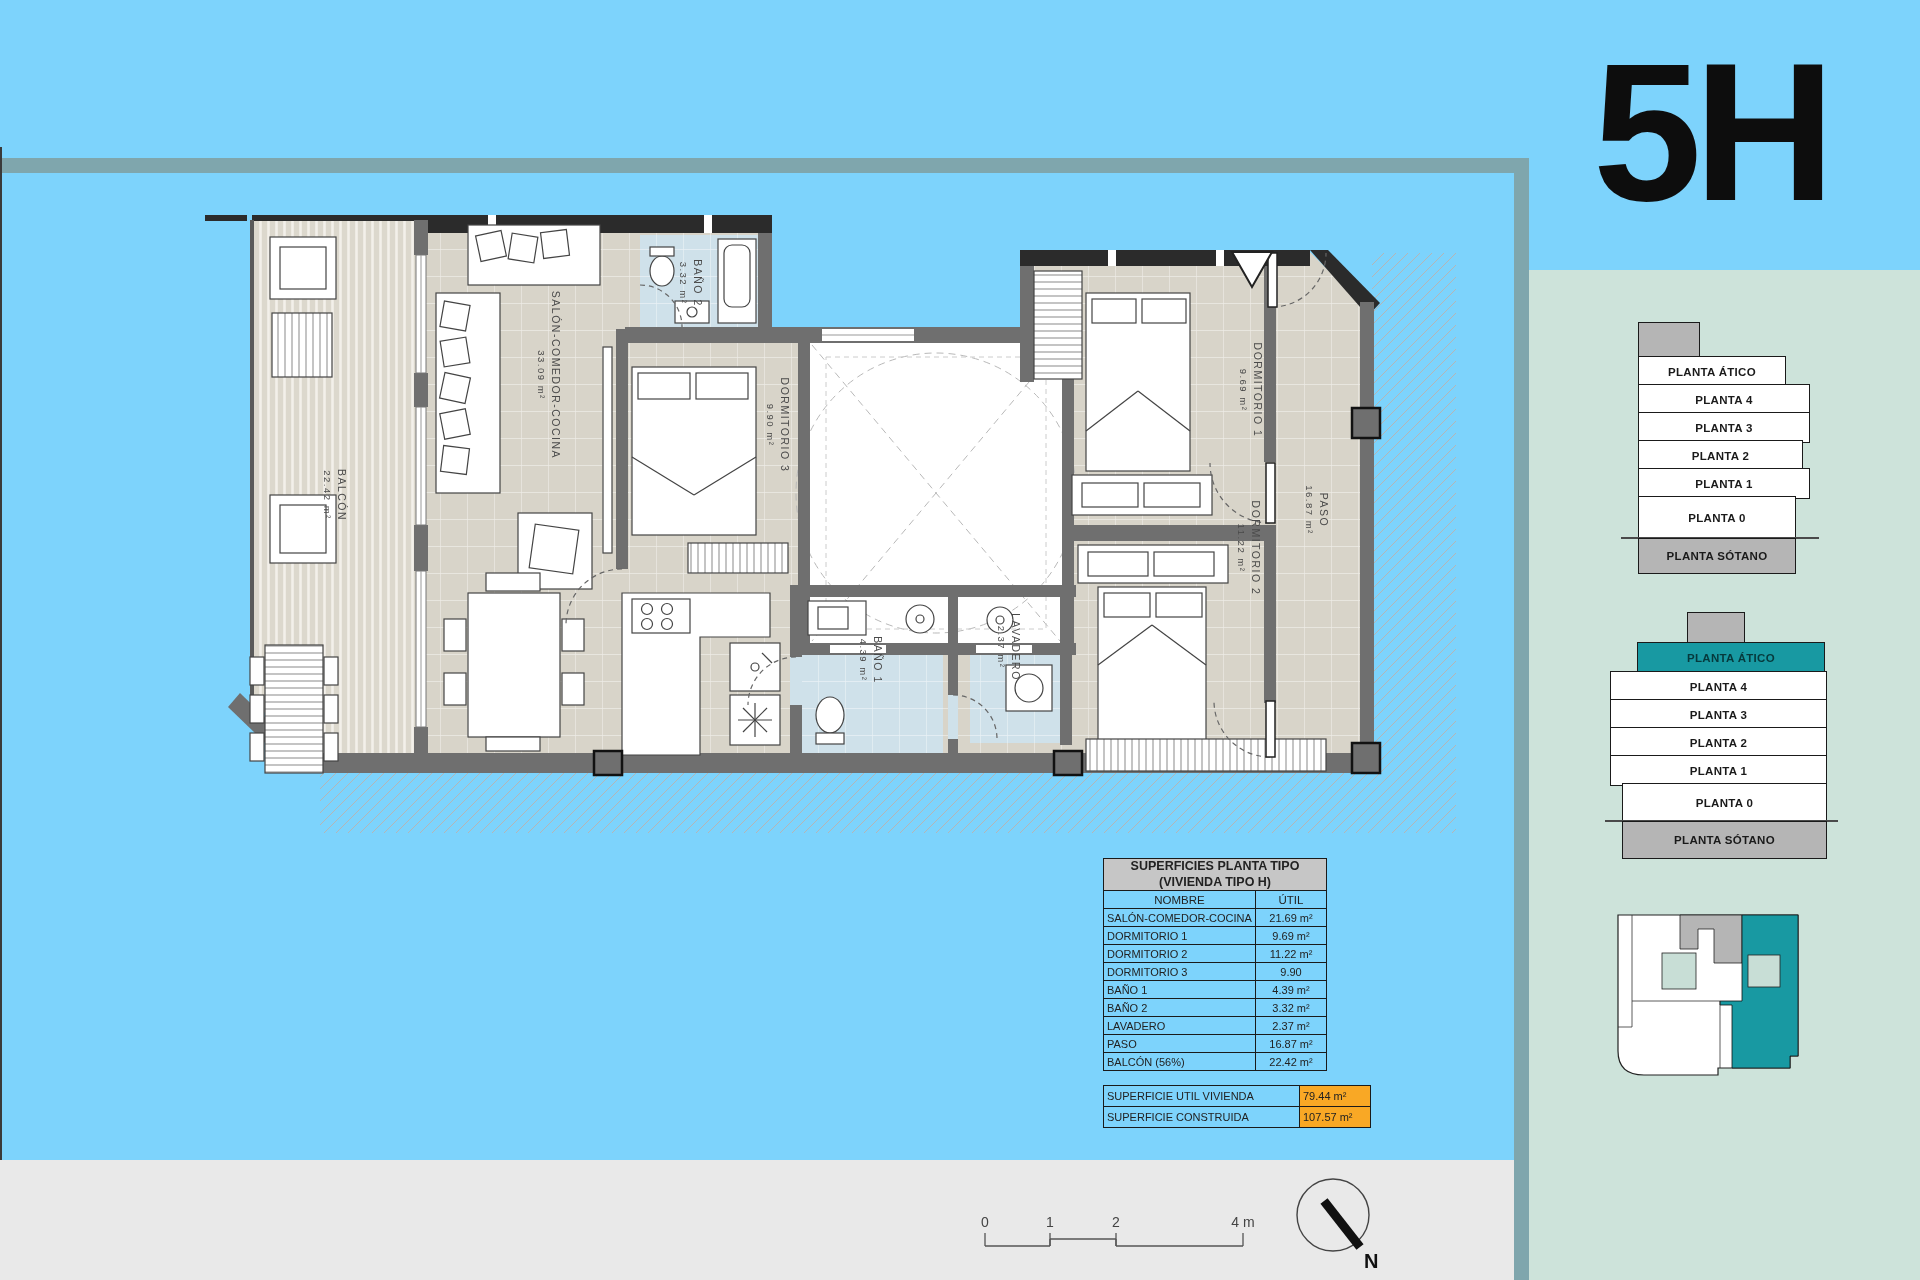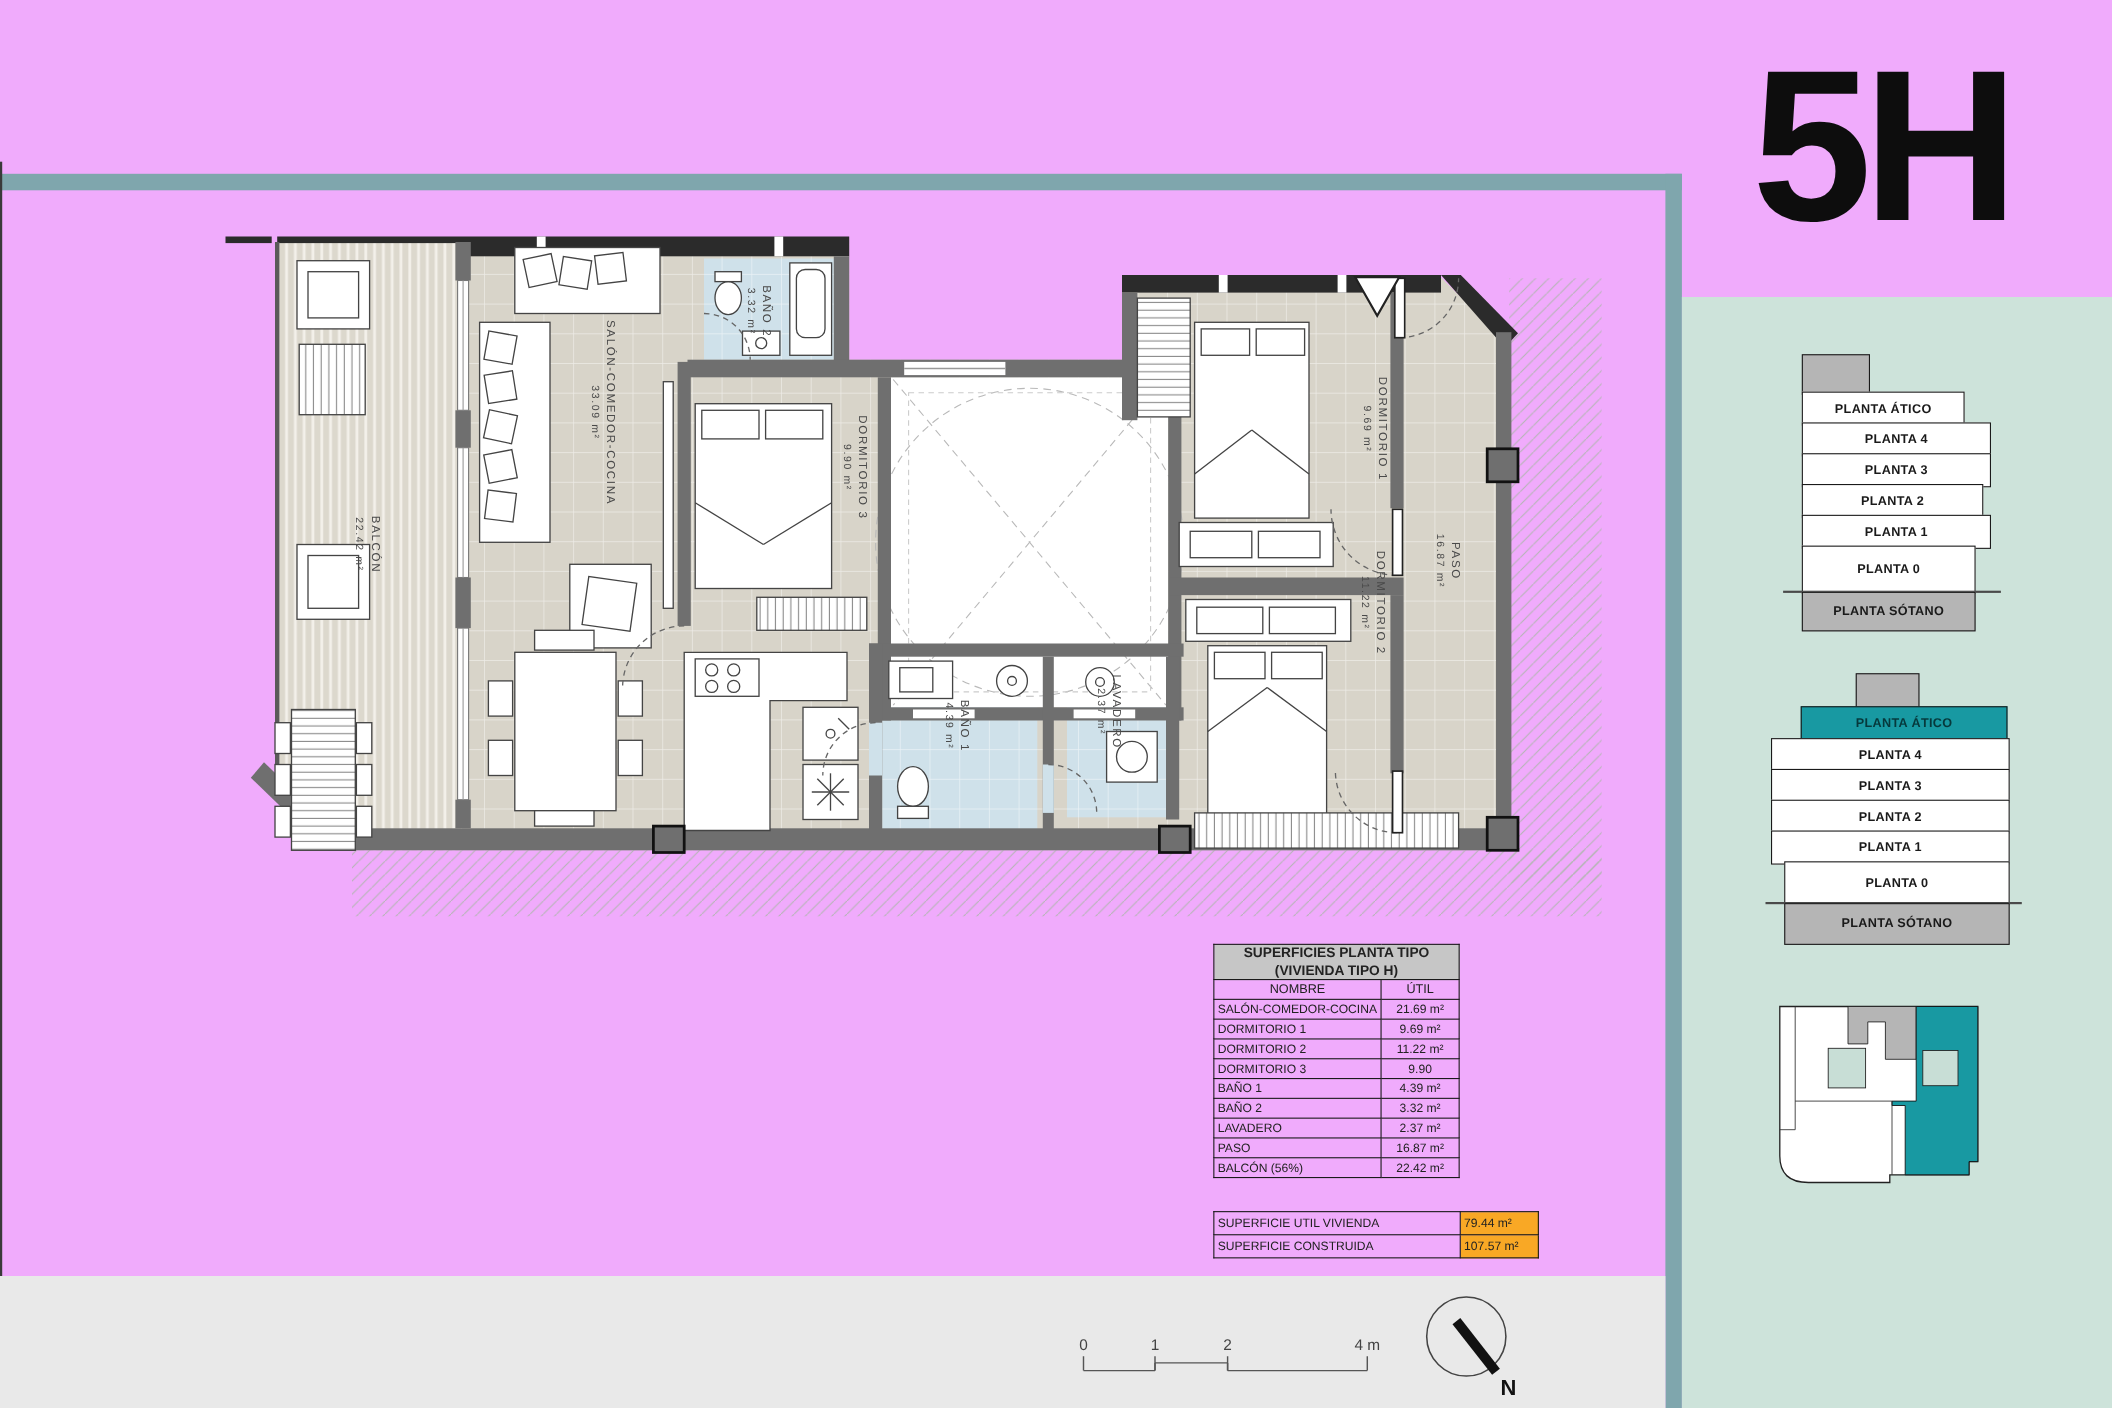--- a/index.html
+++ b/index.html
@@ -1,16 +1,16 @@
 <!DOCTYPE html>
 <html><head>
 <meta charset="utf-8">
 <style>
   html,body{margin:0;padding:0;background:#ffffff;}
-  #canvas{position:relative;width:1920px;height:1280px;background:#f0abfc;overflow:hidden;
+  #canvas{position:relative;width:1920px;height:1280px;background:#7dd3fc;overflow:hidden;
           font-family:"Liberation Sans", sans-serif;color:#1a1a1a;}
 
   
   .band-h{position:absolute;left:0;top:158px;width:1529px;height:15px;background:#7fa6ad;}
   .band-v{position:absolute;left:1514px;top:158px;width:15px;height:1122px;background:#7fa6ad;}
   .left-edge-line{position:absolute;left:0;top:147px;width:2px;height:1013px;background:#3a3a3a;}
 
   
   .sidebar-bg{position:absolute;left:1529px;top:270px;width:391px;height:1010px;background:#cde3da;}
   .unit-label{position:absolute;left:1520px;top:28px;width:380px;height:220px;
@@ -27,21 +27,21 @@
   .chimney{position:absolute;border:1px solid #1a1a1a;background:#b5b5b5;}
   .gline{position:absolute;height:2px;background:#4a4a4a;}
 
   
   .surf-wrap{position:absolute;left:1103px;top:858px;width:268px;font-size:11px;color:#222;}
   table.surf{border-collapse:collapse;width:224px;}
   table.surf td{border:1px solid #1a1a1a;height:17px;padding:0 3px;white-space:nowrap;}
   td.t-head{background:#c6c6c6;text-align:center;font-weight:bold;font-size:12.5px;height:36px;line-height:1.25;}
   td.t-sub{text-align:center;font-size:11.5px;height:18px;}
   td.t-util{text-align:center;width:64px;}
-  table.tot{border-collapse:collapse;width:296px;margin-top:30px;}
+  table.tot{border-collapse:collapse;width:268px;margin-top:14px;}
   table.tot td{border:1px solid #1a1a1a;height:20px;padding:0 3px;white-space:nowrap;font-size:11px;}
   td.t-orange{background:#f9a825;text-align:left;width:64px;}
 
   
   .footer-bg{position:absolute;left:0;top:1160px;width:1514px;height:120px;background:#e9e9e9;}
   .plan-title{position:absolute;left:246px;top:1196px;font-size:61px;font-weight:bold;
               letter-spacing:2px;color:#141414;white-space:nowrap;}
   .svg-abs{position:absolute;}
 </style>
 </head>

